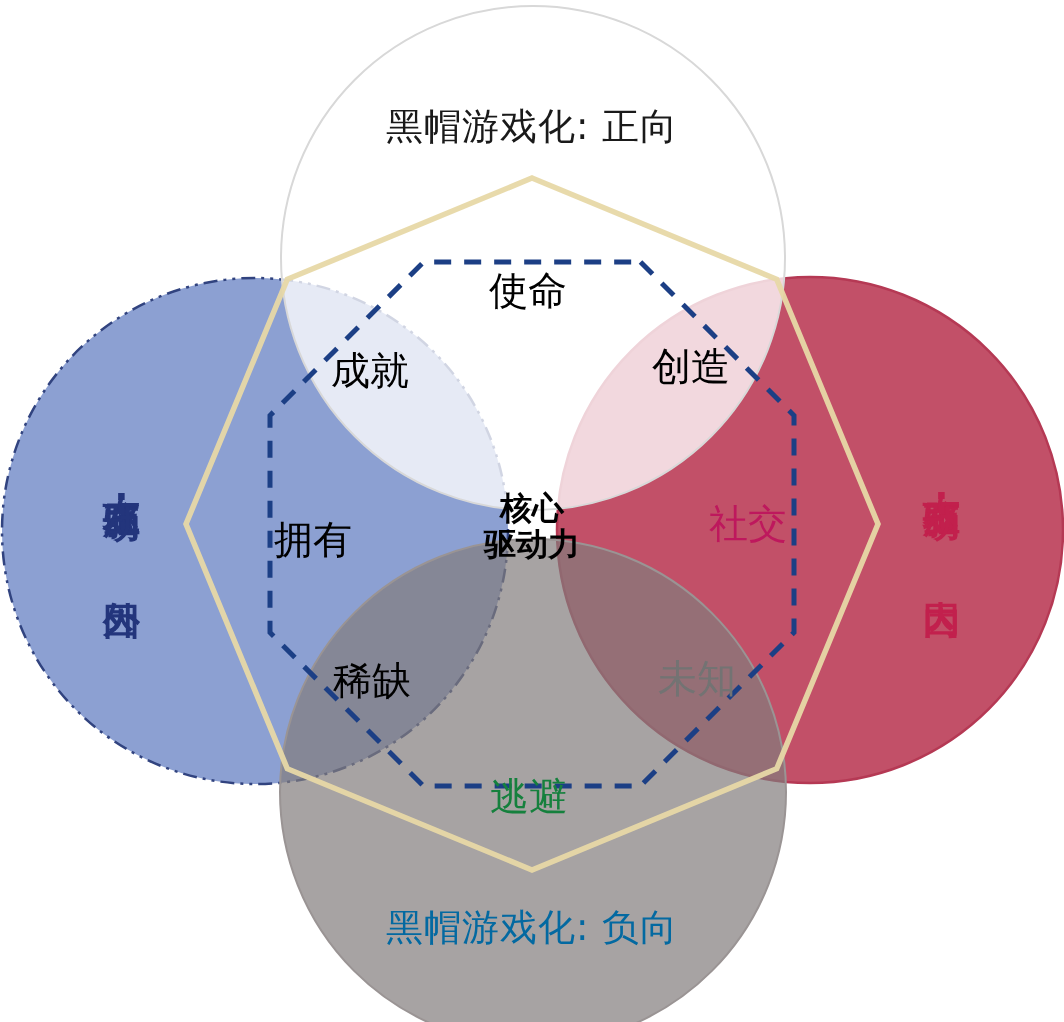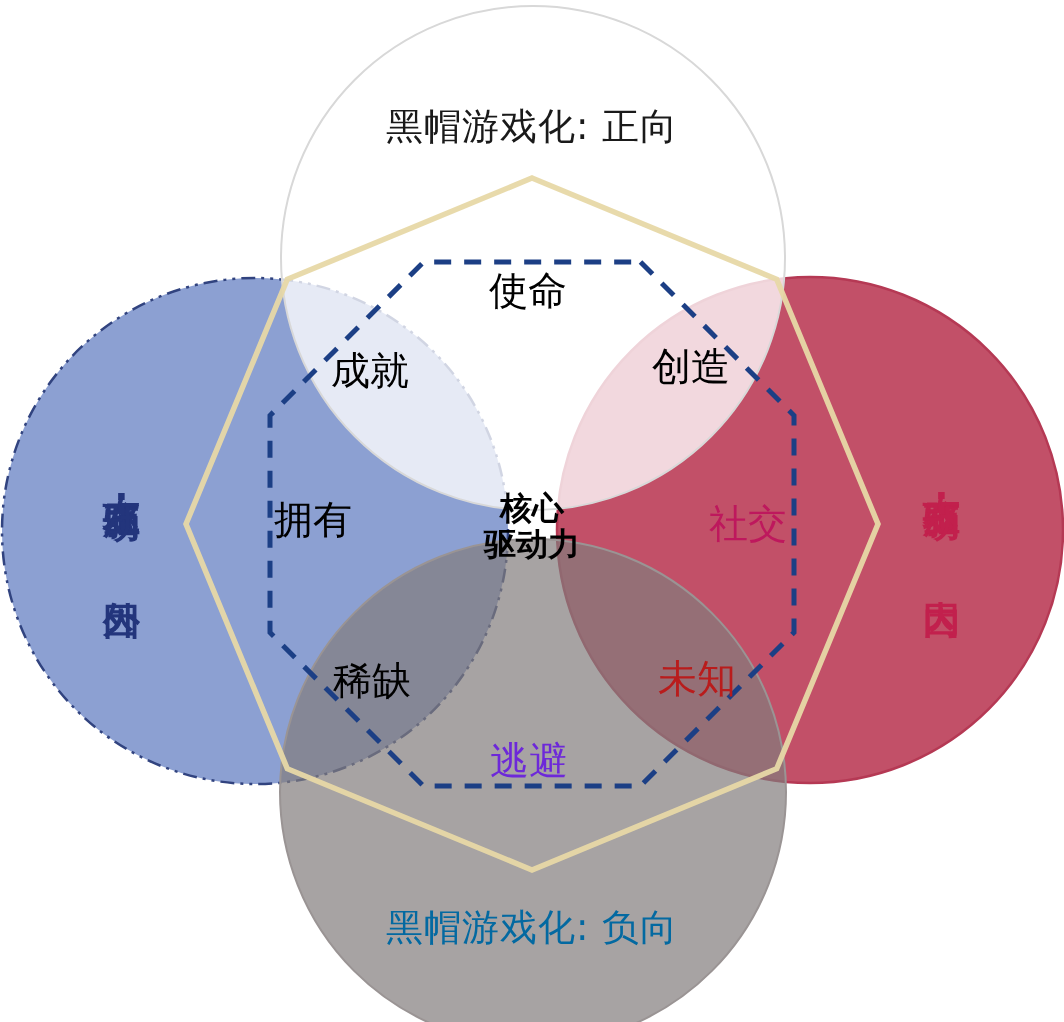--- a/index.html
+++ b/index.html
@@ -48,21 +48,21 @@
     line-height: 1.13;
     text-align: center;
   }
   .drive {
     font-size: 39px;
     font-weight: 500;
   }
   .drive-mission          { left: 528px; top: 291px; }
   .drive-accomplishment   { left: 370px; top: 371px; }
   .drive-creativity       { left: 691px; top: 367px; }
-  .drive-ownership        { left: 313px; top: 520px; }
+  .drive-ownership        { left: 313px; top: 540px; }
   .drive-social           { left: 748px; top: 524px; }
   .drive-scarcity         { left: 372px; top: 681px; }
   .drive-unpredictability { left: 697px; top: 679px; }
   .drive-avoidance        { left: 529px; top: 761px; }
 </style>
 </head>
 <body>
 
 <div class="canvas">
 
@@ -99,17 +99,17 @@
   <div class="lbl drive drive-accomplishment" style="color: rgb(0, 0, 0);">成就</div>
 
   <div class="lbl drive drive-creativity" style="color: rgb(0, 0, 0); text-align: right;">创造</div>
 
   <div class="lbl drive drive-ownership" style="color: rgb(0, 0, 0);">拥有</div>
 
   <div class="lbl drive drive-social" style="color: #be185d;">社交</div>
 
   <div class="lbl drive drive-scarcity" style="color: rgb(0, 0, 0);">稀缺</div>
 
-  <div class="lbl drive drive-unpredictability" style="color: #b91c1c;">未知</div>
+  <div class="lbl drive drive-unpredictability" style="color: #737373;">未知</div>
 
-  <div class="lbl drive drive-avoidance" style="color: #6d28d9;">逃避</div>
+  <div class="lbl drive drive-avoidance" style="color: #15803d; margin-top: 36px;">逃避</div>
 
 </div>
 
 </body></html>

